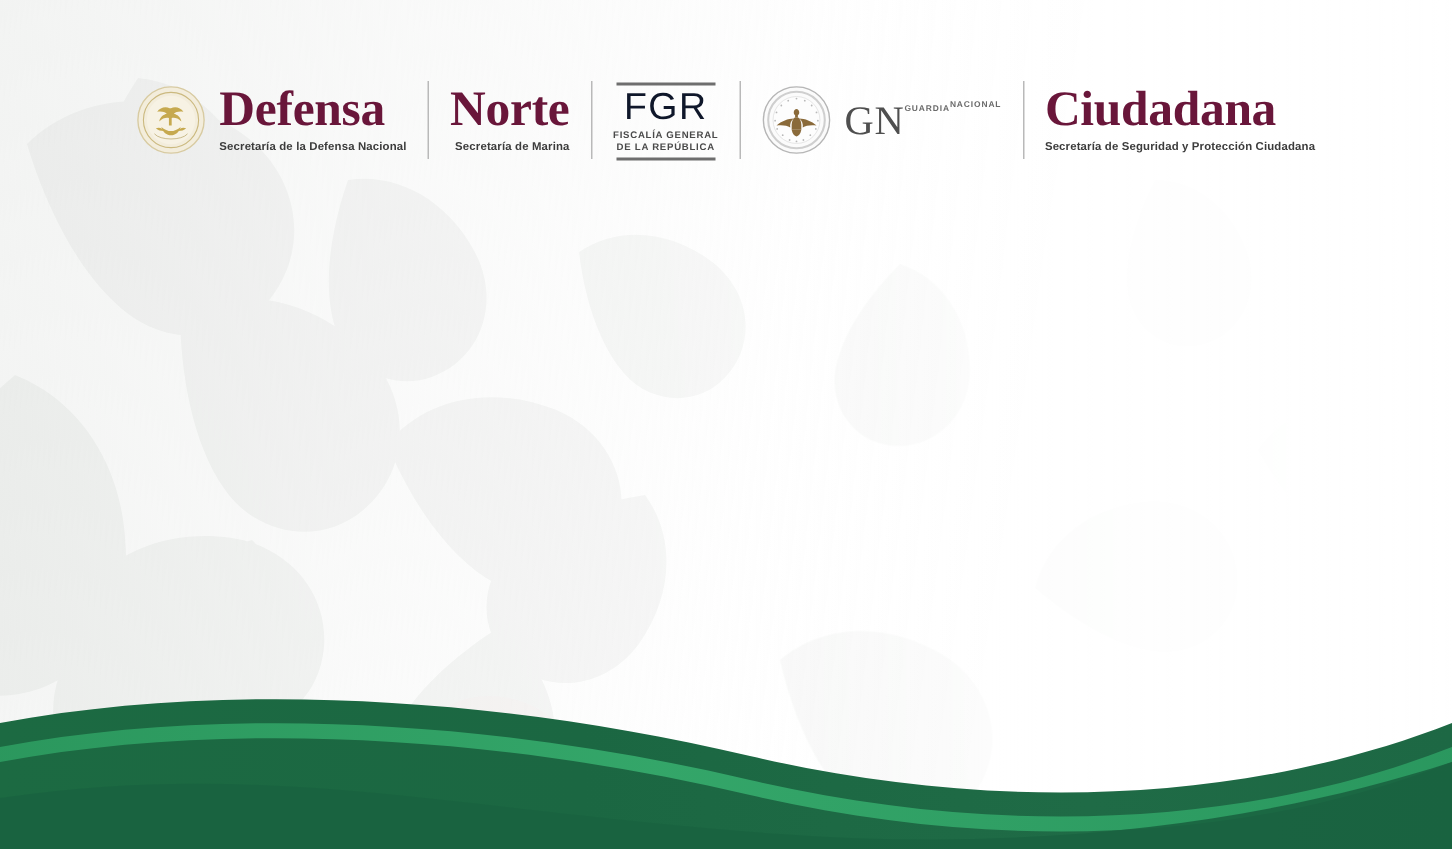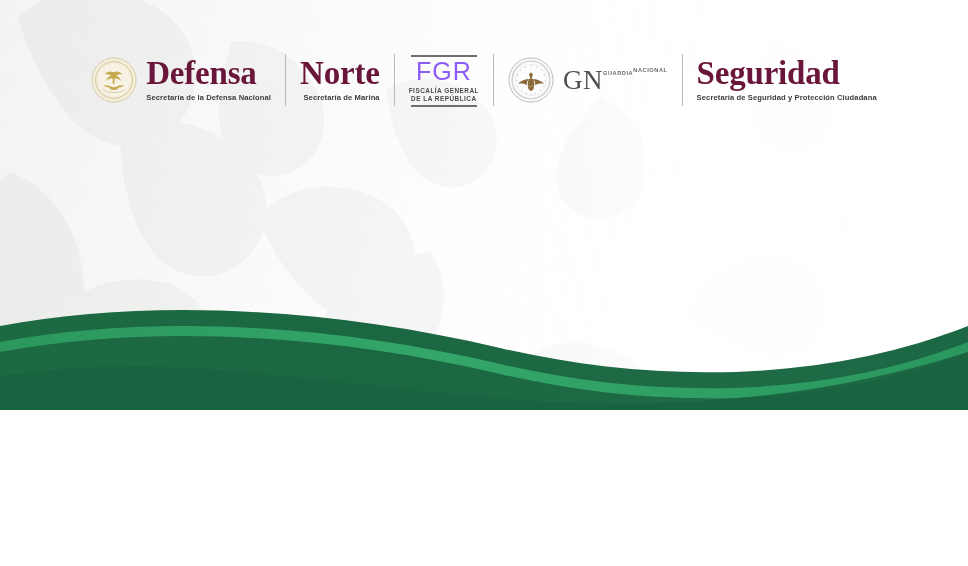--- a/index.html
+++ b/index.html
@@ -10,21 +10,21 @@
     width: 968px;
     height: 566px;
     overflow: hidden;
     font-family: "Liberation Sans", sans-serif;
     background: #ffffff;
   }
 
   .slide {
     position: relative;
     width: 968px;
-    height: 410px;
+    height: 566px;
     overflow: hidden;
     background: #ffffff;
   }
 
   
   .bg-watermark {
     position: absolute;
     inset: 0;
     z-index: 0;
     pointer-events: none;
@@ -119,21 +119,21 @@
     width: 66px;
     height: 2px;
     background: #6e6e6e;
     margin-bottom: 2px;
   }
   .fgr-main {
     font-family: "Liberation Sans", sans-serif;
     font-weight: 400;
     font-size: 25px;
     line-height: 1.0;
-    color: #8b5cf6;
+    color: #0f172a;
     letter-spacing: 1px;
   }
   .fgr-sub {
     font-family: "Liberation Sans", sans-serif;
     font-weight: 700;
     font-size: 6.4px;
     line-height: 1.25;
     color: #4a4a4a;
     letter-spacing: 0.5px;
     text-align: center;
@@ -347,21 +347,21 @@
         <span class="gn-main">GN</span>
         <span class="gn-sub">GUARDIA</span>
         <span class="gn-sub" style="margin-top:0">NACIONAL</span>
       </span>
     </div>
 
     <span class="sep"></span>
 
     <div class="logo-block">
       <span class="wordmark">
-        <span class="wm-main">Seguridad</span>
+        <span class="wm-main">Ciudadana</span>
         <span class="wm-sub">Secretaría de Seguridad y Protección Ciudadana</span>
       </span>
     </div>
 
   </div>
 
 
   <div class="wave">
     <svg viewBox="0 0 968 130" preserveAspectRatio="none" aria-hidden="true">
       <defs>

